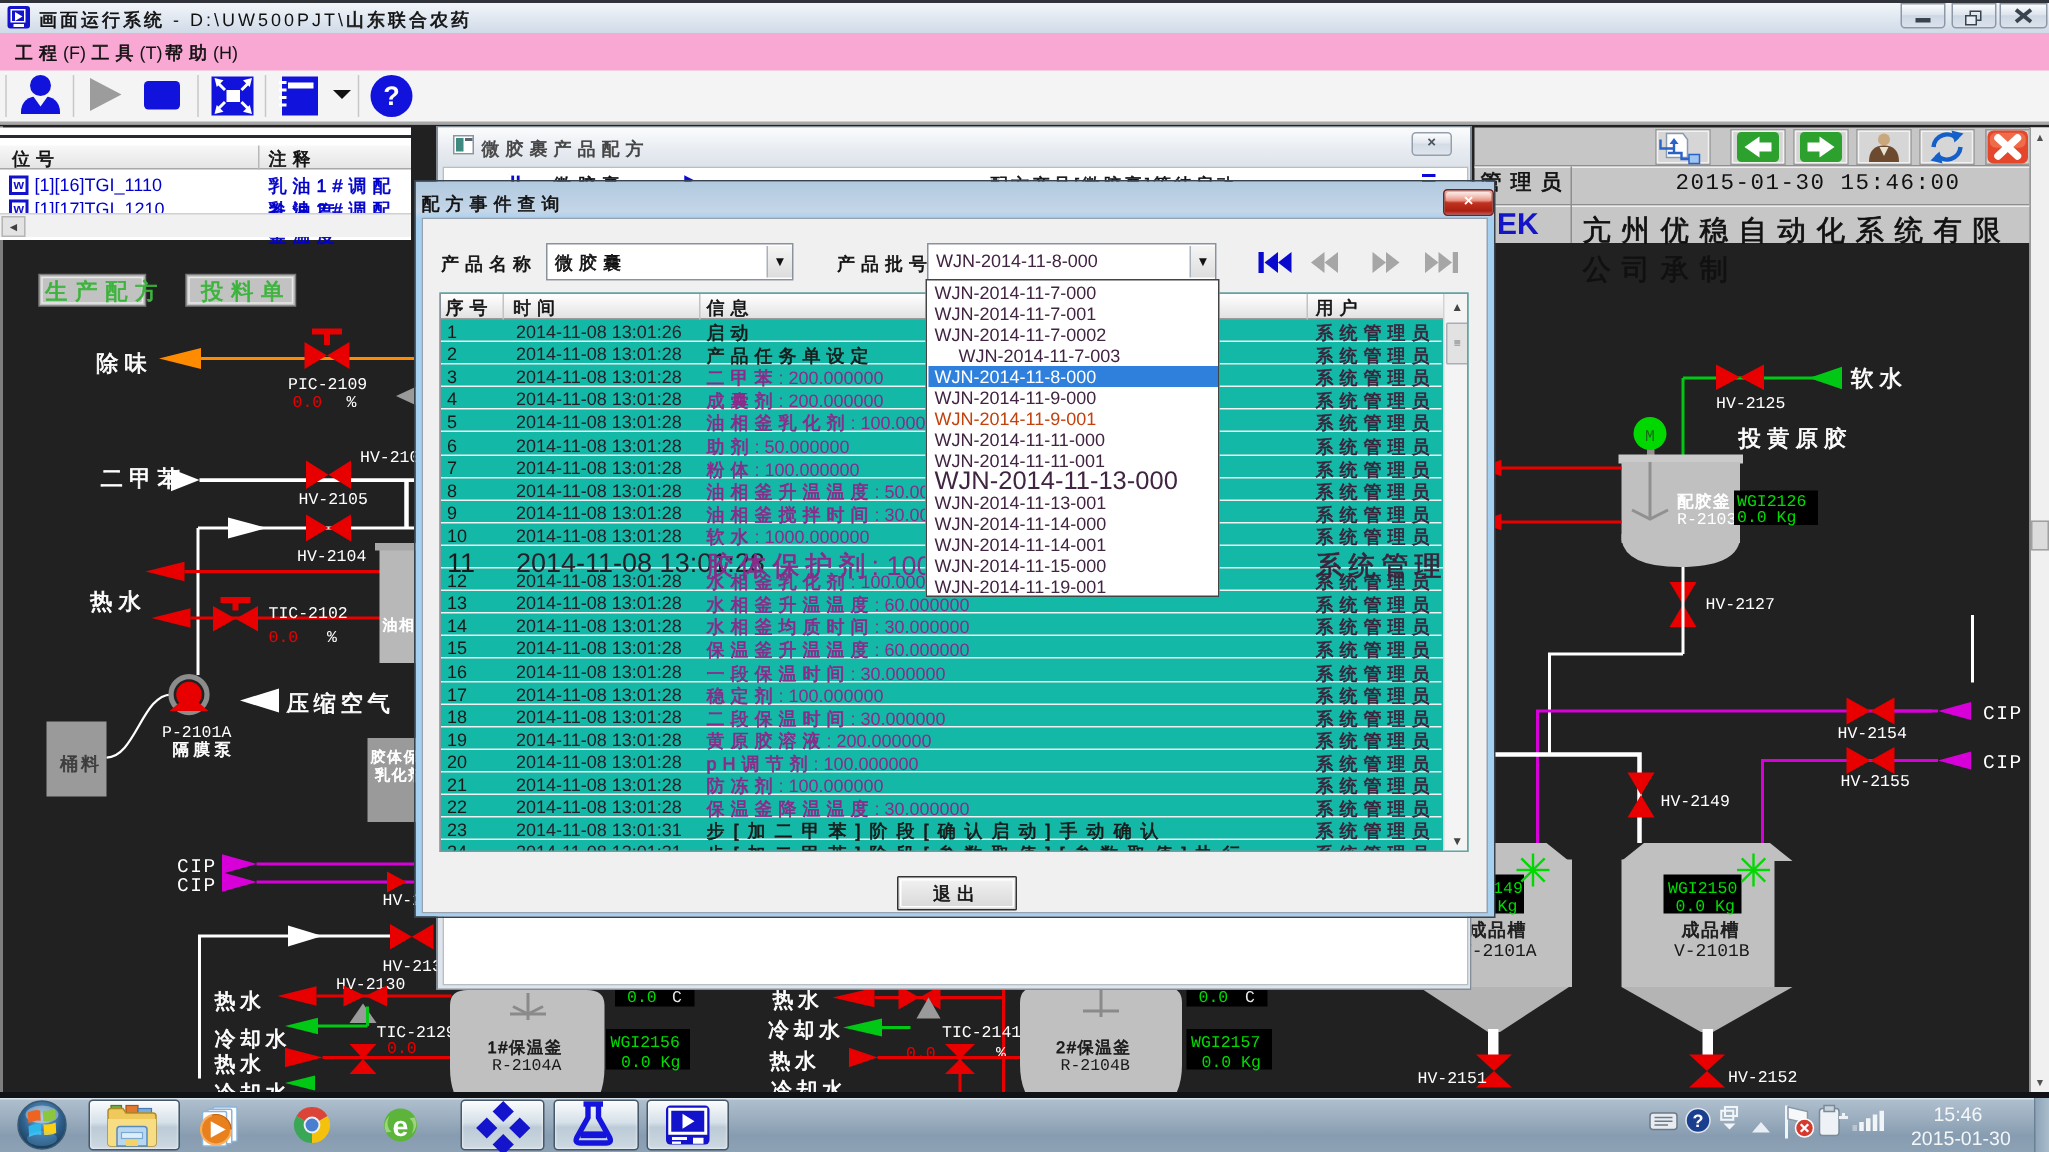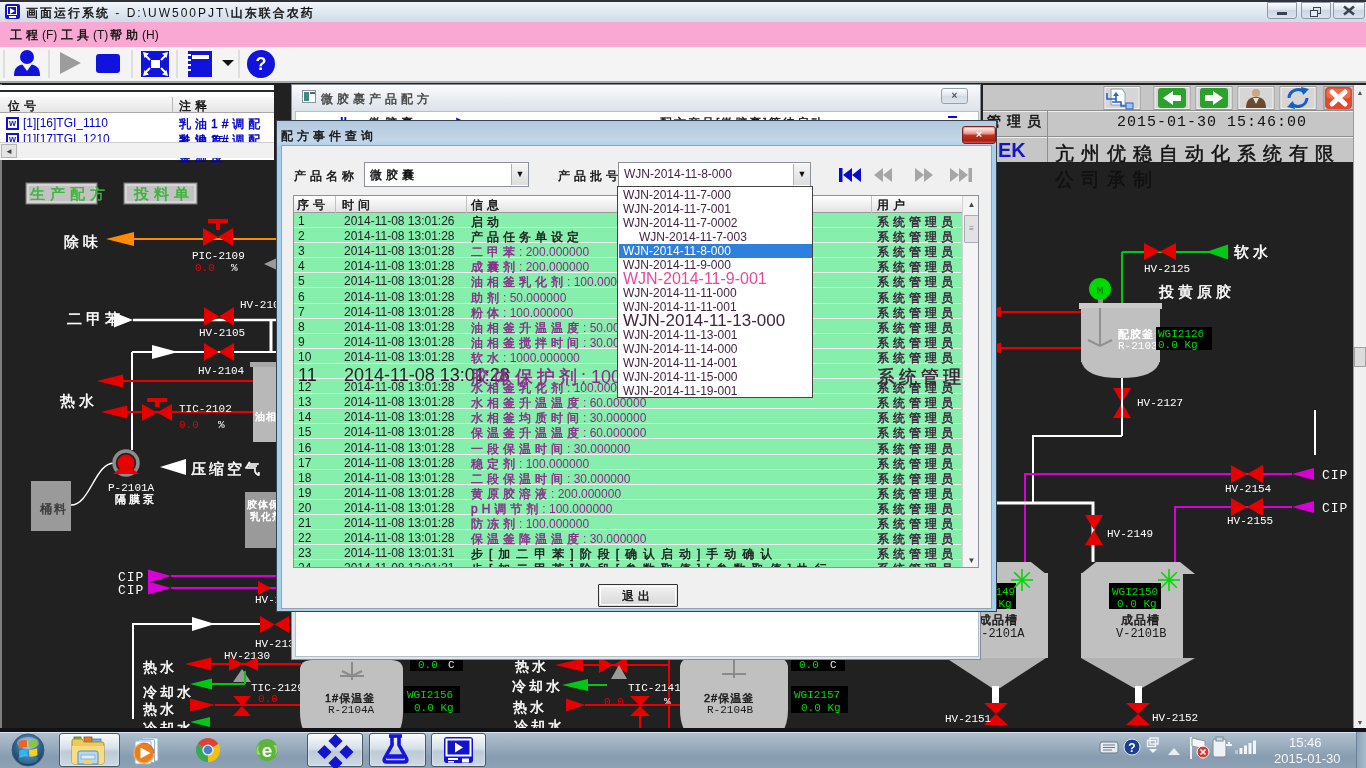--- a/index.html
+++ b/index.html
@@ -449,21 +449,21 @@
     <g fill="#a6a6a6">
             <polygon points="79,2 79,16 88,9"></polygon>
             <polygon points="88,2 88,16 97,9"></polygon>
           </g>
     <g fill="#a6a6a6">
             <polygon points="114,2 114,16 123,9"></polygon>
             <polygon points="123,2 123,16 132,9"></polygon>
             <rect x="132.5" y="2" width="3.5" height="14"></rect>
           </g>
   </svg>
-  <div class="ab" style="left:11px;top:49px;width:686px;height:373px;background:#86efac;border:1px solid #8a929e;overflow:hidden">   
+  <div class="ab" style="left:11px;top:49px;width:686px;height:373px;background:#14b8a6;border:1px solid #8a929e;overflow:hidden">   
           <div class="ab" style="left:0;top:0;width:684px;height:17px;background:linear-gradient(#ffffff,#e8e8e8 80%,#e2e2e2);border-bottom:1px solid #9a9a9a">
     <span class="ab c" style="left:3px;top:1px;font-size:12px;color:#111">序号</span>
     <span class="ab c" style="left:48px;top:1px;font-size:12px;color:#111">时间</span>
     <span class="ab c" style="left:177px;top:1px;font-size:12px;color:#111">信息</span>
     <span class="ab c" style="left:583px;top:1px;font-size:12px;color:#111">用户</span>
     <div class="ab" style="left:41px;top:0;width:1px;height:17px;background:#c2c2c2"></div>
     <div class="ab" style="left:172px;top:0;width:1px;height:17px;background:#c2c2c2"></div>
     <div class="ab" style="left:577px;top:0;width:1px;height:17px;background:#c2c2c2"></div>
    </div>   
           <div class="ab" style="left:0;top:17.0px;width:667px;height:15.1px;border-bottom:1px solid #f1f1f1;font-size:12px">
@@ -622,21 +622,21 @@
   </div> 
       </div>
 </div>
     <div class="ab" style="left:617px;top:186px;width:196px;height:212px;background:#fff;border:1px solid #444;z-index:30">
       <div class="ab" style="left:1px;top:1px;width:193px;height:14px;color:#412441;font-size:12px;line-height:14px;padding-left:4px">WJN-2014-11-7-000</div>
       <div class="ab" style="left:1px;top:15px;width:193px;height:14px;color:#412441;font-size:12px;line-height:14px;padding-left:4px">WJN-2014-11-7-001</div>
       <div class="ab" style="left:1px;top:29px;width:193px;height:14px;color:#412441;font-size:12px;line-height:14px;padding-left:4px">WJN-2014-11-7-0002</div>
       <div class="ab" style="left:1px;top:43px;width:193px;height:14px;color:#412441;font-size:12px;line-height:14px;padding-left:20px">WJN-2014-11-7-003</div>
       <div class="ab" style="left:1px;top:57px;width:193px;height:14px;background:#2f80dd;color:#fff;font-size:12px;line-height:14px;padding-left:4px">WJN-2014-11-8-000</div>
       <div class="ab" style="left:1px;top:71px;width:193px;height:14px;color:#412441;font-size:12px;line-height:14px;padding-left:4px">WJN-2014-11-9-000</div>
-      <div class="ab" style="left:1px;top:85px;width:193px;height:14px;color:#ec4899;font-size:16px;line-height:14px;padding-left:4px">WJN-2014-11-9-001</div>
+      <div class="ab" style="left:1px;top:85px;width:193px;height:14px;color:#c2410c;font-size:12px;line-height:14px;padding-left:4px">WJN-2014-11-9-001</div>
       <div class="ab" style="left:1px;top:99px;width:193px;height:14px;color:#412441;font-size:12px;line-height:14px;padding-left:4px">WJN-2014-11-11-000</div>
       <div class="ab" style="left:1px;top:113px;width:193px;height:14px;color:#412441;font-size:12px;line-height:14px;padding-left:4px">WJN-2014-11-11-001</div>
       <div class="ab" style="left:1px;top:127px;width:193px;height:14px;color:#412441;font-size:17px;line-height:14px;padding-left:4px">WJN-2014-11-13-000</div>
       <div class="ab" style="left:1px;top:141px;width:193px;height:14px;color:#412441;font-size:12px;line-height:14px;padding-left:4px">WJN-2014-11-13-001</div>
       <div class="ab" style="left:1px;top:155px;width:193px;height:14px;color:#412441;font-size:12px;line-height:14px;padding-left:4px">WJN-2014-11-14-000</div>
       <div class="ab" style="left:1px;top:169px;width:193px;height:14px;color:#412441;font-size:12px;line-height:14px;padding-left:4px">WJN-2014-11-14-001</div>
       <div class="ab" style="left:1px;top:183px;width:193px;height:14px;color:#412441;font-size:12px;line-height:14px;padding-left:4px">WJN-2014-11-15-000</div>
       <div class="ab" style="left:1px;top:197px;width:193px;height:14px;color:#412441;font-size:12px;line-height:14px;padding-left:4px">WJN-2014-11-19-001</div>
     </div>
 <div class="ab" style="left:0;top:728px;width:1366px;height:4px;background:#101215"></div>

